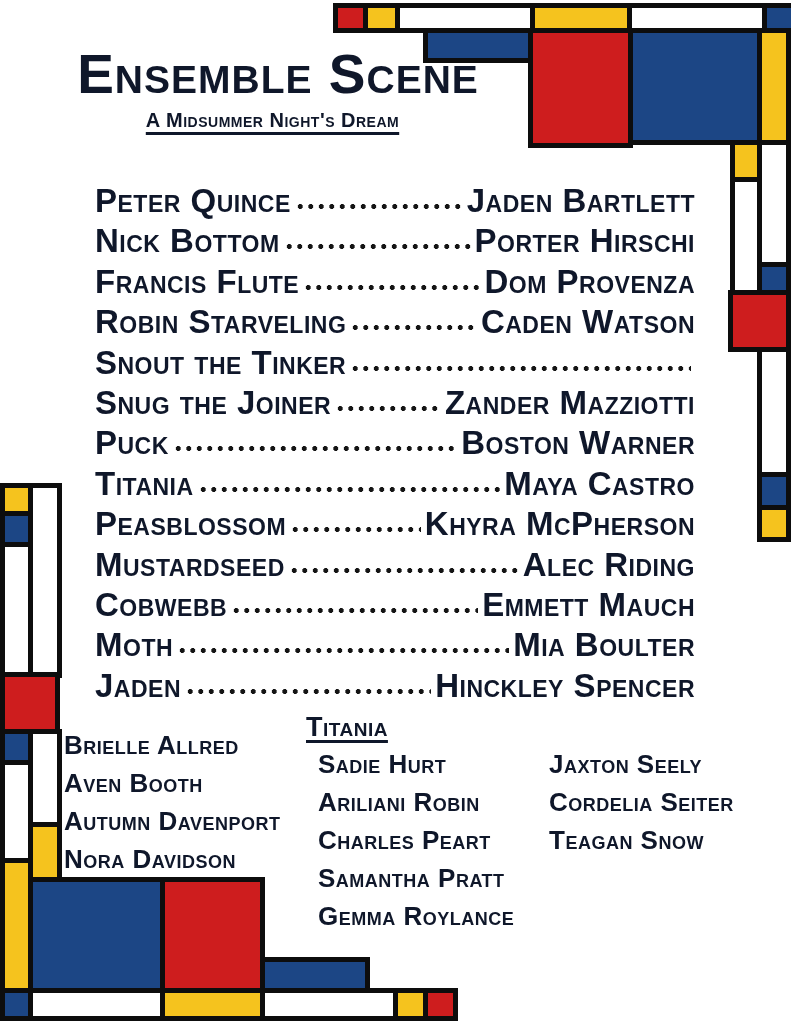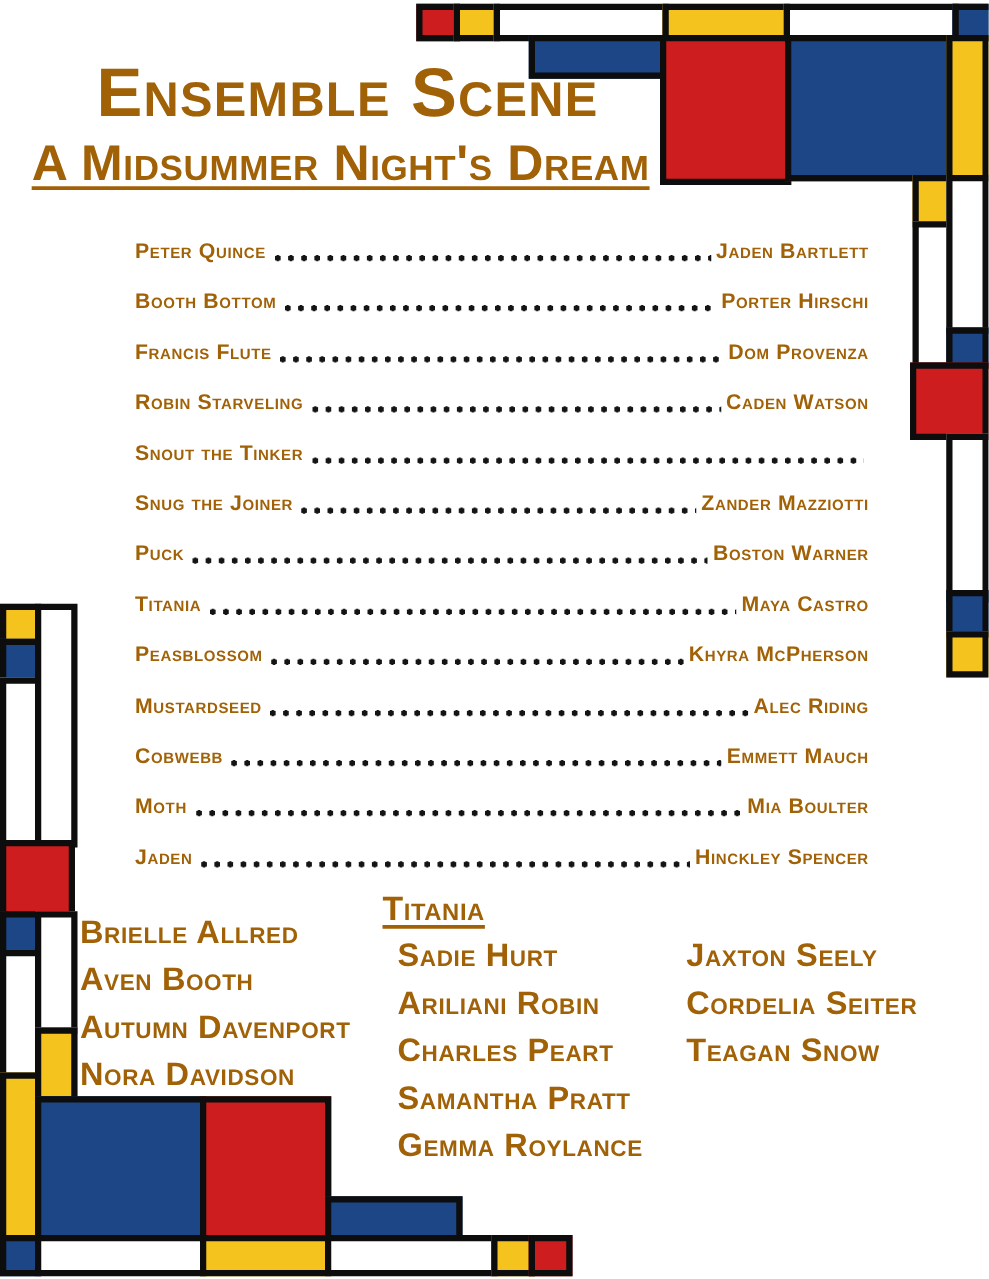--- a/index.html
+++ b/index.html
@@ -1,34 +1,34 @@
 <!DOCTYPE html>
 <html><head>
 <meta charset="utf-8">
 <style>
   html,body { margin:0; padding:0; background:#ffffff; }
   .page {
     position:relative; width:791px; height:1023px; background:#ffffff;
     overflow:hidden; font-family:"Liberation Sans", sans-serif;
-    font-weight:700; color:#a16207;
+    font-weight:700; color:#0f172a;
   }
   .sc { font-variant:small-caps; }
   .page-title {
     position:absolute; left:0; top:42px; width:556px; text-align:center;
     font-size:55px; letter-spacing:1px; white-space:nowrap;
   }
   .page-subtitle {
     position:absolute; left:0; top:109px; width:545px; text-align:center;
-    font-size:40px; letter-spacing:0.5px; white-space:nowrap;
+    font-size:20px; letter-spacing:0.5px; white-space:nowrap;
     text-decoration:underline; text-decoration-thickness:3px; text-underline-offset:5px;
   }
   .cast-list { position:absolute; left:95px; top:181px; width:600px; }
   .cast-row {
     display:flex; align-items:flex-end; height:40.4px;
-    font-size:17px; line-height:40.4px; letter-spacing:0.5px;margin-left:13px;
+    font-size:33px; line-height:40.4px; letter-spacing:0.5px;
   }
   .cast-row .role, .cast-row .actor { white-space:nowrap; }
   .leader {
     flex:1 1 auto; align-self:stretch; margin:0 4px;
     background:radial-gradient(circle 2.6px, #141414 97%, transparent 100%)
                left bottom 12px / 10.5px 5.4px repeat-x;
   }
   .ensemble-heading {
     position:absolute; left:306px; top:712px; font-size:27px; letter-spacing:0.5px;
     text-decoration:underline; text-decoration-thickness:2.5px; text-underline-offset:4px;
@@ -48,21 +48,21 @@
   <div class="page-title sc">Ensemble Scene</div>
   <div class="page-subtitle sc">A Midsummer Night's Dream</div>
 
   <div class="cast-list">
       <div class="cast-row">
         <span class="sc role">Peter Quince</span>
         <span class="leader"></span>
         <span class="sc actor">Jaden Bartlett</span>
       </div>
       <div class="cast-row">
-        <span class="sc role">Booth Bottom</span>
+        <span class="sc role">Nick Bottom</span>
         <span class="leader"></span>
         <span class="sc actor">Porter Hirschi</span>
       </div>
       <div class="cast-row">
         <span class="sc role">Francis Flute</span>
         <span class="leader"></span>
         <span class="sc actor">Dom Provenza</span>
       </div>
       <div class="cast-row">
         <span class="sc role">Robin Starveling</span>

